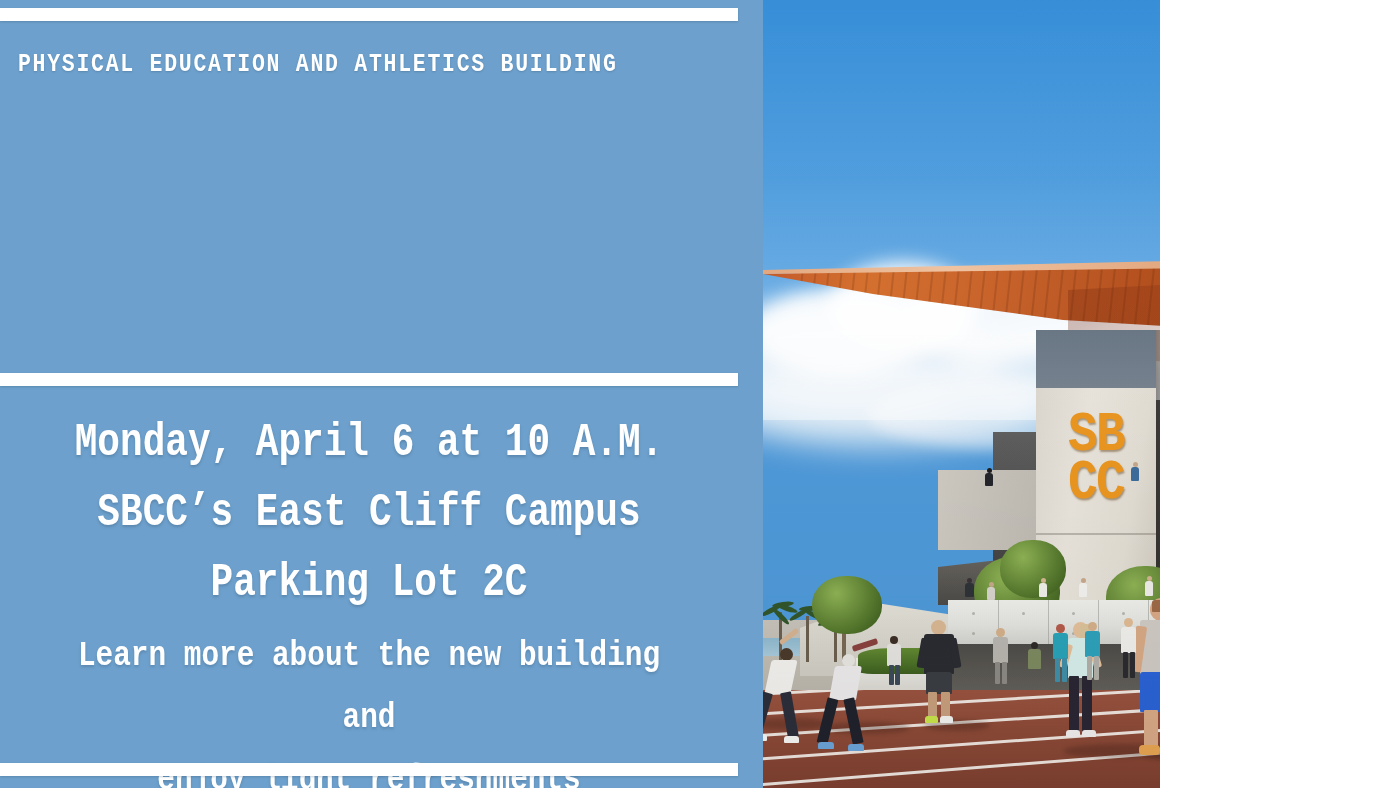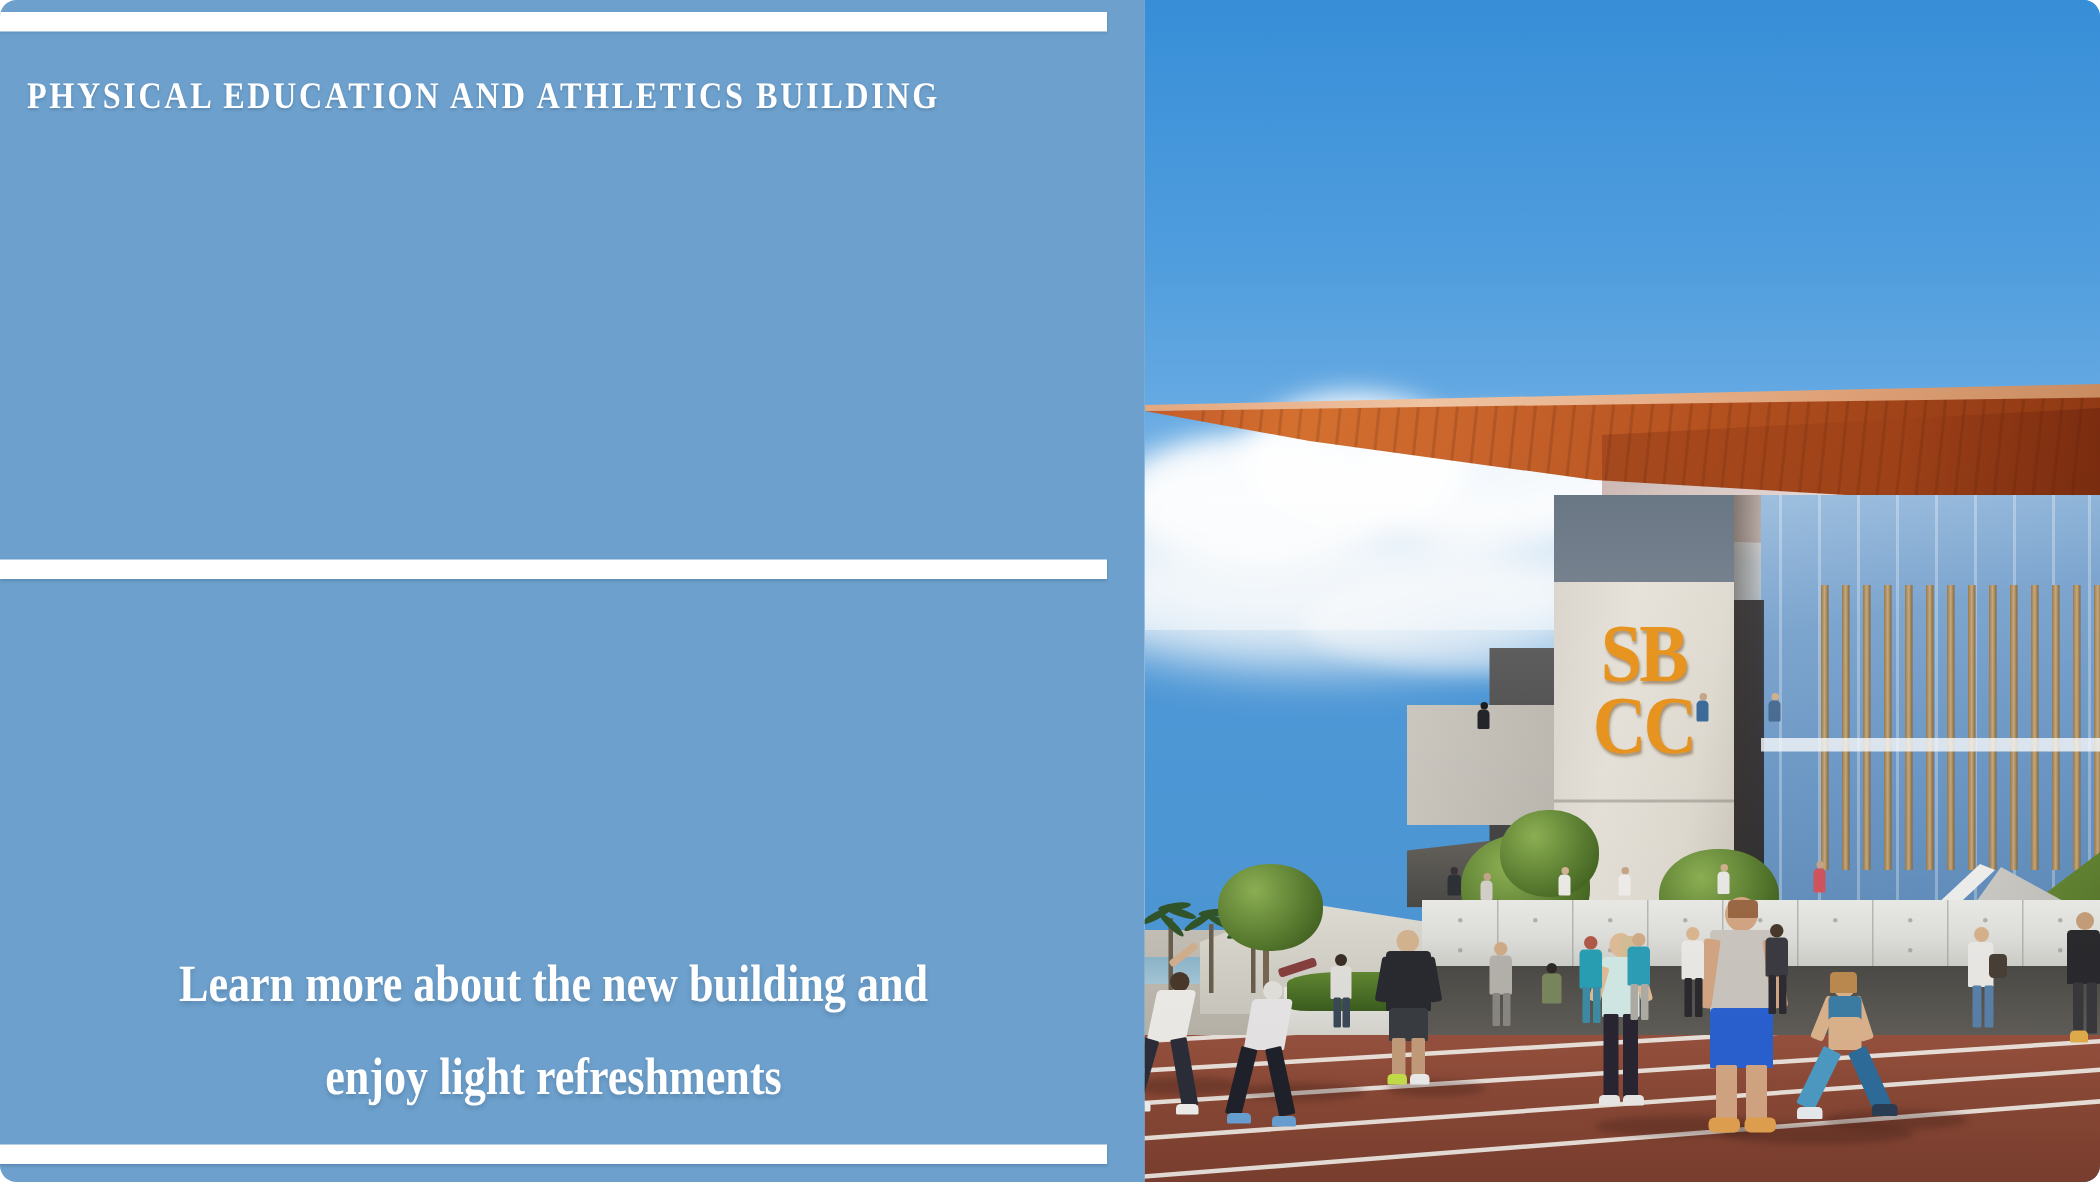--- a/index.html
+++ b/index.html
@@ -3,25 +3,24 @@
 <meta charset="utf-8">
 <title>SBCC Groundbreaking</title>
 <style>
   html, body {
     margin: 0;
     padding: 0;
     background: #ffffff;
   }
   #poster {
     position: relative;
-    width: 1400px;
+    width: 1160px;
     height: 788px;
     overflow: hidden;
-    font-family: Liberation Serif, serif;
-    border-radius: 11px;
+    font-family: Liberation Mono, monospace;
   }
 
   
   #left-panel {
     position: absolute;
     left: 0; top: 0;
     width: 763px;
     height: 788px;
     background: #6da0cc;
     overflow: hidden;
@@ -812,20 +811,25 @@
 
   <div id="left-panel">
 
     <div class="rule" id="rule-top"></div>
 
     <div id="kicker">PHYSICAL EDUCATION AND ATHLETICS BUILDING</div>
 
 
     <div class="rule" id="rule-middle"></div>
 
+    <div id="details">
+      <span class="detail-line">Monday, April 6 at 10 A.M.</span>
+      <span class="detail-line">SBCC’s East Cliff Campus</span>
+      <span class="detail-line">Parking Lot 2C</span>
+    </div>
 
     <div id="note">
       <span class="note-line">Learn more about the new building and</span>
       <span class="note-line">enjoy light refreshments</span>
     </div>
 
     <div class="rule" id="rule-bottom"></div>
   </div>
 
 </div>

